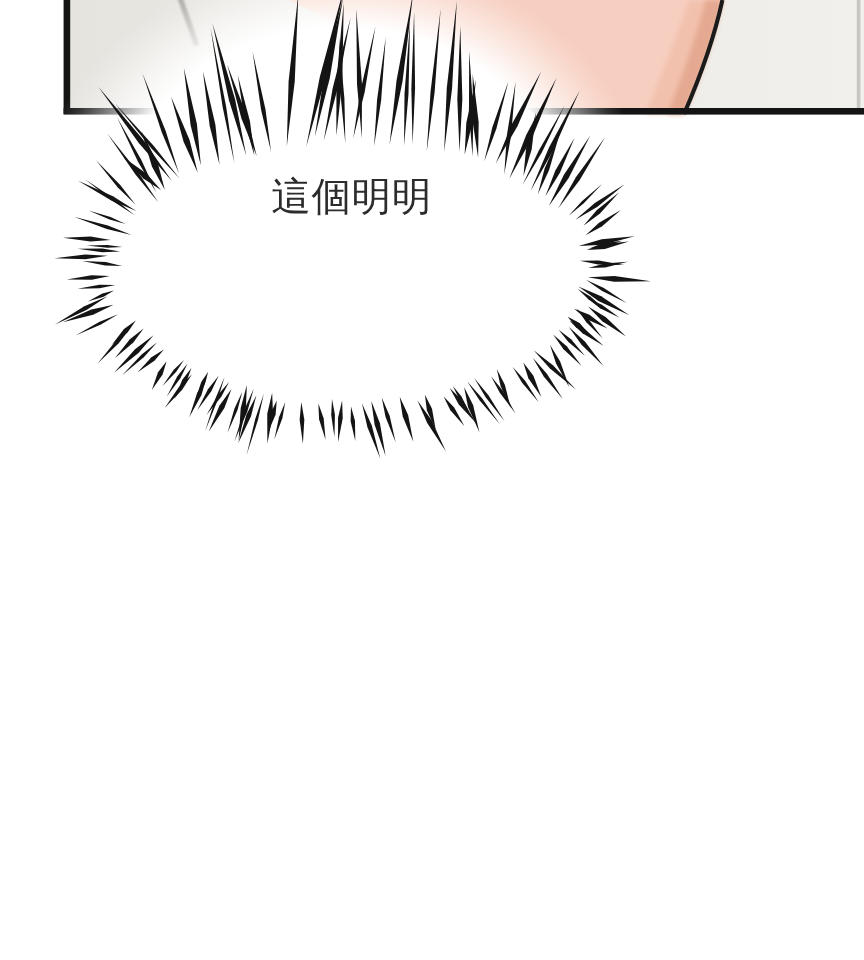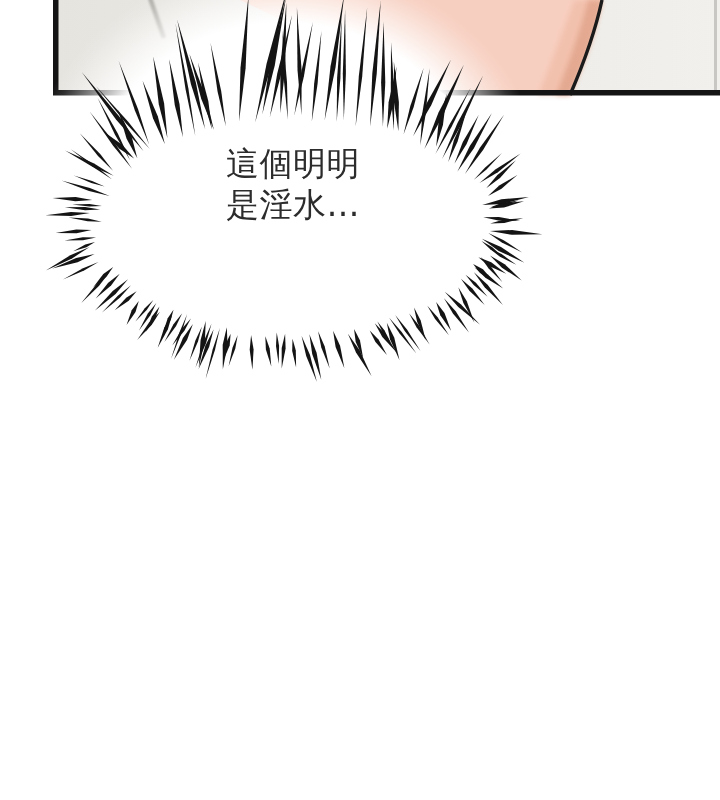--- a/index.html
+++ b/index.html
@@ -185,15 +185,15 @@
           <path d="M490.7,207.3 L502.8,206.2 L518.5,200.6 L501.9,202.8 Z" fill="#141414"></path>
           <path d="M488.8,208.4 L504.0,207.6 L524.0,201.3 L503.2,203.3 Z" fill="#141414"></path>
           <path d="M483.2,217.3 L498.5,220.5 L520.1,220.8 L498.9,217.0 Z" fill="#141414"></path>
           <path d="M490.2,223.4 L504.4,222.9 L523.2,218.2 L503.8,219.5 Z" fill="#141414"></path>
           <path d="M489.9,231.1 L511.8,234.8 L542.4,234.3 L512.1,230.0 Z" fill="#141414"></path>
           <path d="M482.0,238.8 L498.7,250.9 L524.5,262.8 L501.0,246.9 Z" fill="#141414"></path>
         </g>
     </g>
   </svg>
 
-  <div id="bubble-text"><div>這個明明</div><div>是淫水…</div></div>
+  <div id="bubble-text"><div>這個明明</div></div>
 
 </div>
 
 </body></html>

